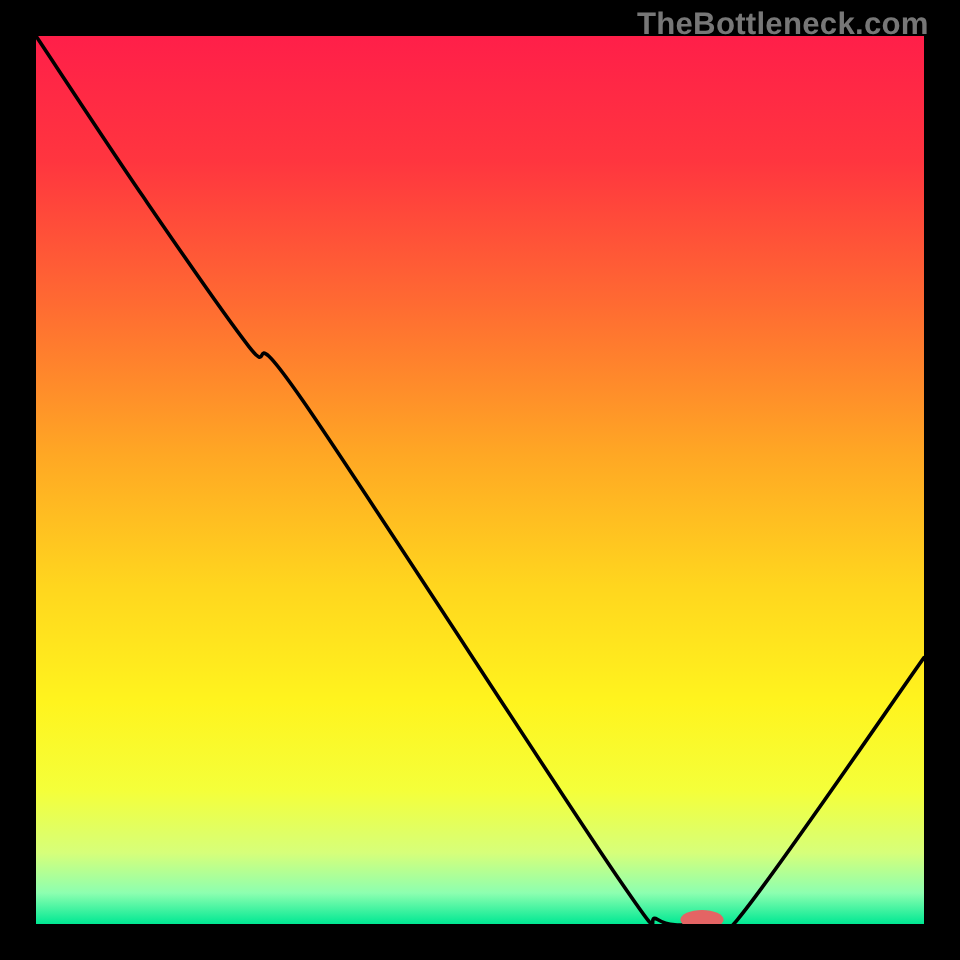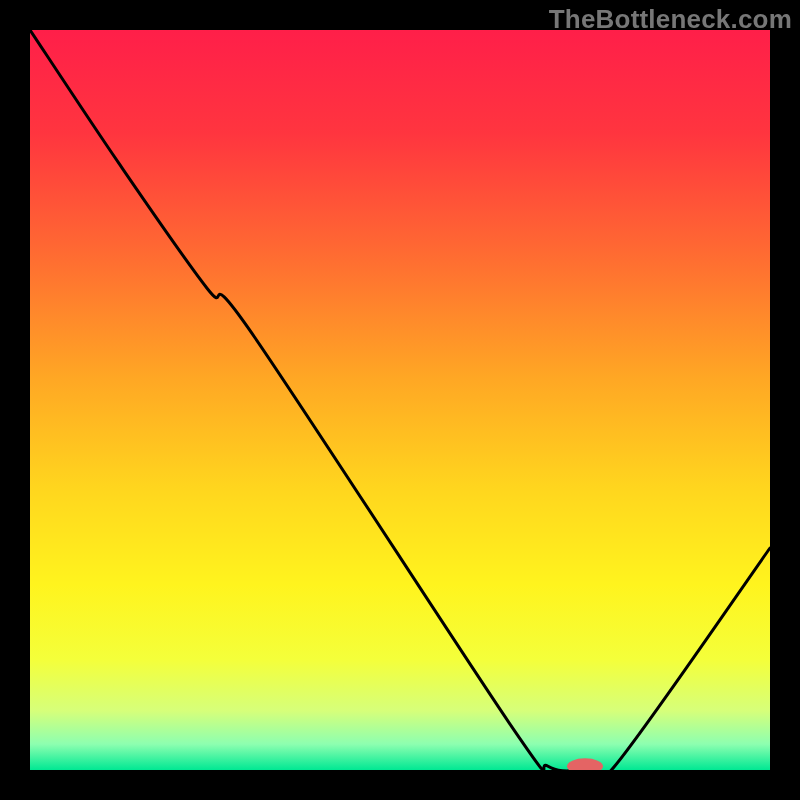--- a/index.html
+++ b/index.html
@@ -12,21 +12,21 @@
   }
   .frame {
     position: relative;
     width: 800px;
     height: 800px;
     background: #000;
   }
   .watermark {
     position: absolute;
     top: 4px;
-    right: 8px;
+    right: 26px;
     font-family: Arial, Helvetica, sans-serif;
     font-size: 26px;
     font-weight: 600;
     color: #777;
     letter-spacing: 0.2px;
   }
   svg {
     position: absolute;
     left: 0;
     top: 0;

